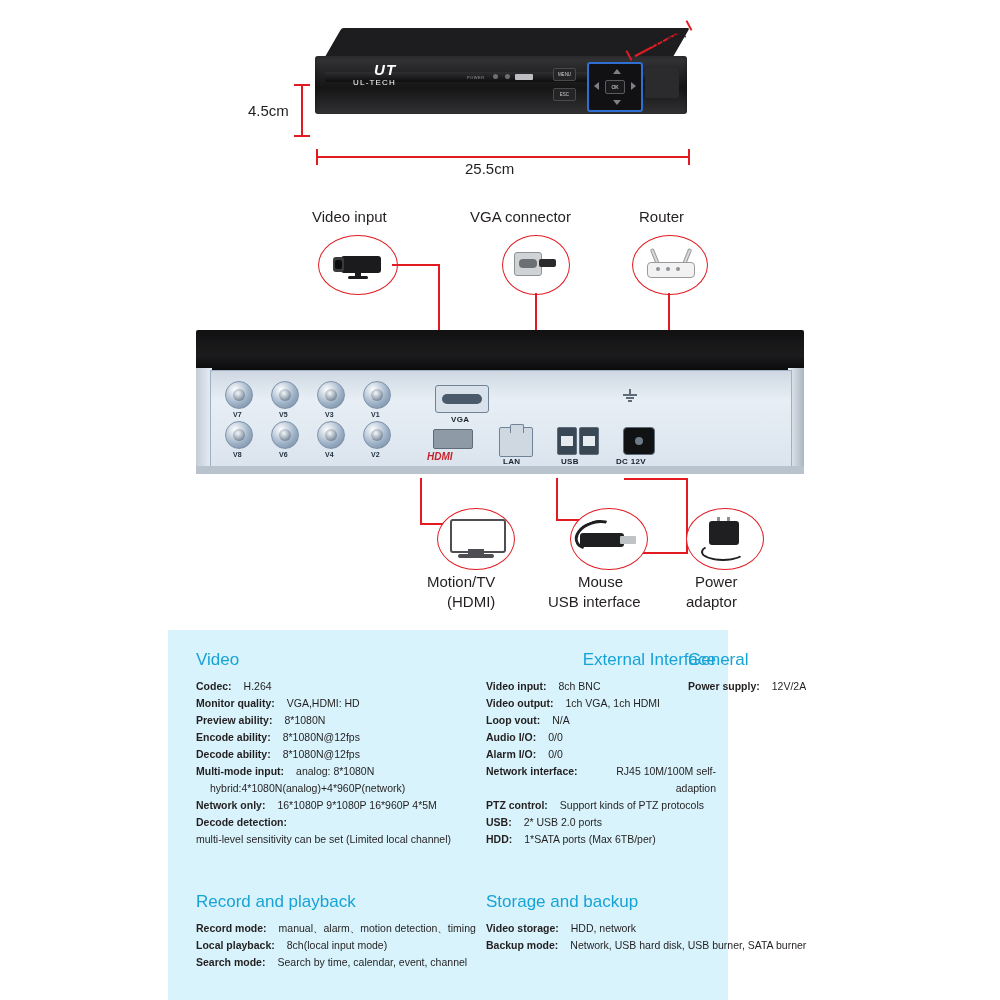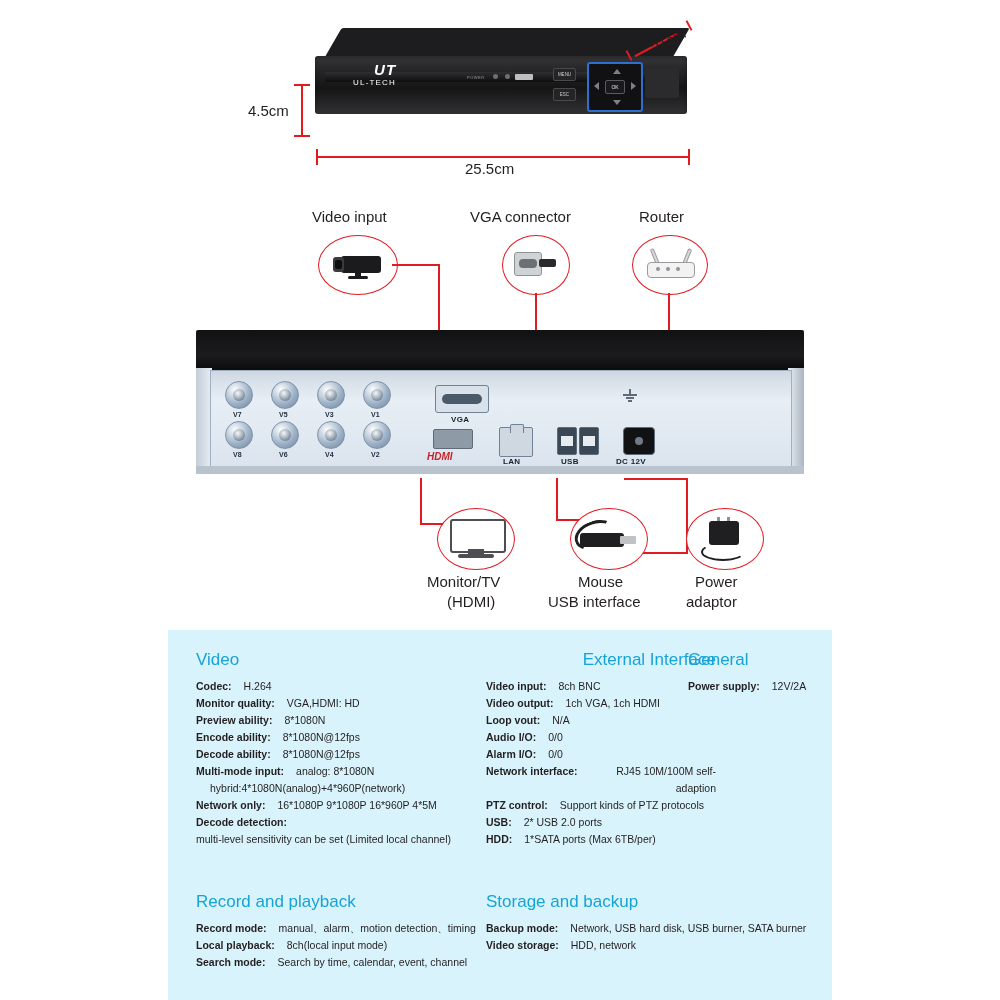--- a/index.html
+++ b/index.html
@@ -132,21 +132,21 @@
   .dc-port:after{content:"";position:absolute;left:11px;top:9px;width:8px;height:8px;border-radius:50%;background:#6f7b87;}
   .port-lbl{position:absolute;font-size:8px;color:#14202c;font-weight:bold;letter-spacing:.3px;}
   .hdmi-lbl{position:absolute;font-size:10px;color:#c7242c;font-weight:bold;font-style:italic;}
   .ground{position:absolute;width:14px;height:14px;}
   .ground .gstem{position:absolute;left:6px;top:0;width:2px;height:5px;background:#5e6b78;}
   .ground .g1{position:absolute;left:0;top:5px;width:14px;height:2px;background:#5e6b78;}
   .ground .g2{position:absolute;left:3px;top:8px;width:8px;height:2px;background:#5e6b78;}
   .ground .g3{position:absolute;left:5px;top:11px;width:4px;height:2px;background:#5e6b78;}
 
   
-  .spec{position:absolute;left:168px;top:630px;width:664px;height:370px;background:#d8f3fb;}
+  .spec{position:absolute;left:168px;top:630px;width:560px;height:370px;background:#d8f3fb;}
   .spec h3{margin:0;font-size:17px;font-weight:normal;color:#17a3d6;}
   .srow{font-size:10.5px;color:#231f20;line-height:1.62;}
   .col{position:absolute;}
   .c1{left:28px;top:20px;width:300px;}
   .c2{left:318px;top:20px;width:230px;text-align:right;}
   .c3{left:520px;top:20px;width:140px;}
   .c4{left:28px;top:262px;width:300px;}
   .c5{left:318px;top:262px;width:340px;}
   .spec h3{margin-bottom:8px;}
   .kv{display:flex;gap:12px;}
@@ -296,21 +296,21 @@
   <div class="redline" style="left:686px;top:478px;width:1.6px;height:74px;"></div>
   <div class="redline" style="left:624px;top:478px;width:64px;height:1.6px;"></div>
 
   <div class="icon-box" style="left:437px;top:508px;width:76px;height:60px;">
     <div class="mon-ic">
       <div class="mon-screen"></div>
         <div class="mon-stand"></div>
         <div class="mon-foot"></div>
     </div>
   </div>
-  <div class="callout-label" style="left:427px;top:573px;">Monitor/TV</div>
+  <div class="callout-label" style="left:427px;top:573px;">Motion/TV</div>
   <div class="callout-label" style="left:447px;top:593px;">(HDMI)</div>
 
   <div class="icon-box" style="left:570px;top:508px;width:76px;height:60px;">
     <div class="usb-ic">
       <div class="usb-cable"></div>
         <div class="usb-stick"></div>
         <div class="usb-tip"></div>
     </div>
   </div>
   <div class="callout-label" style="left:578px;top:573px;">Mouse</div>
@@ -439,24 +439,24 @@
             <span class="k">Search mode:</span>
             <span class="v">Search by time, calendar, event, channel</span>
           </div>
       </div>
     </div>
 
     <div class="col c5">
       <h3>Storage and backup</h3>
       <div class="srow">
         <div class="kv">
+            <span class="k">Video storage:</span>
+            <span class="v">HDD, network</span>
+          </div>
+        <div class="kv">
             <span class="k">Backup mode:</span>
             <span class="v">Network, USB hard disk, USB burner, SATA burner</span>
           </div>
-        <div class="kv">
-            <span class="k">Video storage:</span>
-            <span class="v">HDD, network</span>
-          </div>
       </div>
     </div>
 
   </div>
 </div>
 
 </body></html>

